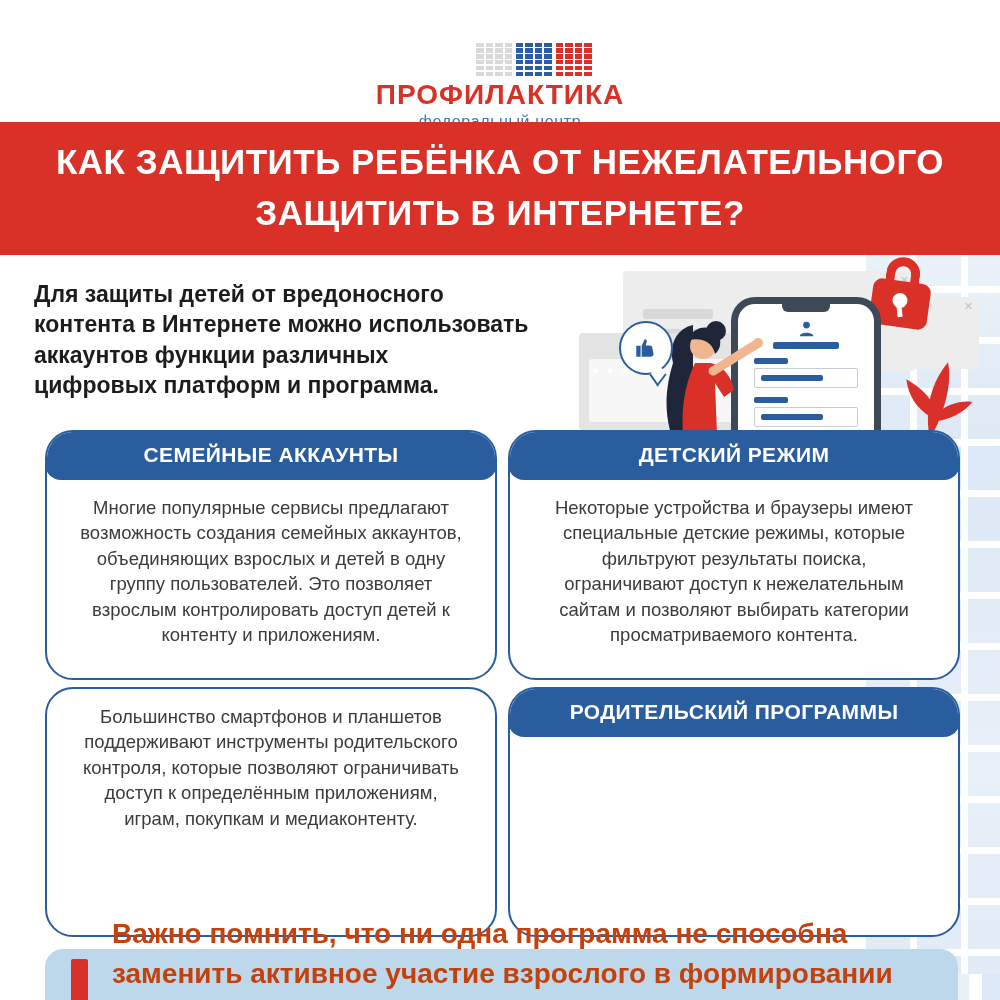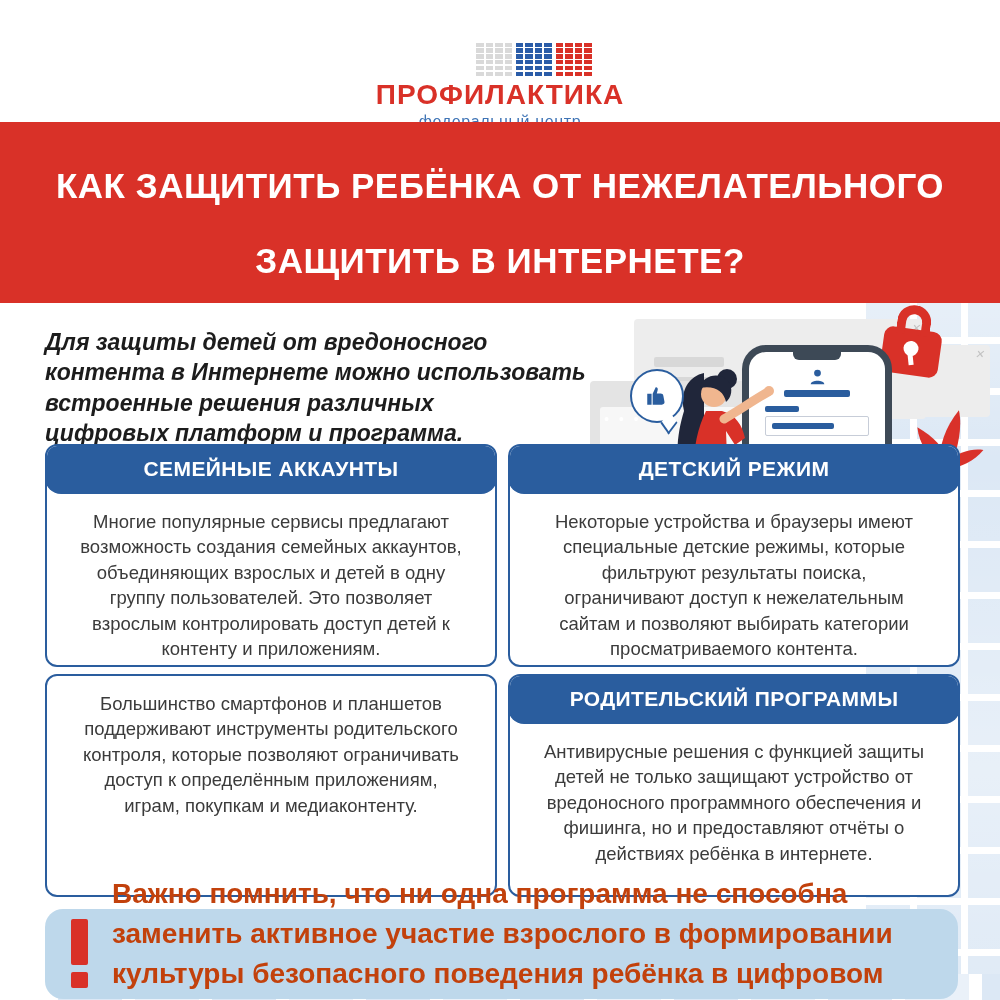--- a/index.html
+++ b/index.html
@@ -19,33 +19,33 @@
       repeating-linear-gradient(0deg, var(--c) 0 4.5px, #fff 4.5px 5.8px); }
   .seg.gray { --c:#d9d9d9; }
   .seg.blue { --c:#2a5ca8; }
   .seg.red  { --c:#d93128; }
   .brand-name { font-size:28px; font-weight:bold; color:#d93128; letter-spacing:1px; line-height:1.1; }
   .brand-sub { font-size:16px; color:#3f74b5; letter-spacing:0.6px; margin-top:2px; }
 
   
   .banner { background:#d93128; color:#fff; text-align:center; padding:14px 20px 16px; position:relative; z-index:3; }
   .banner h1 { font-size:35px; font-weight:bold; line-height:1.47; letter-spacing:0.5px; }
-  .banner h1 span { display:block;margin-top:24px; }
+  .banner h1 span { display:block; }
 
   
   .right-tiles { position:absolute; top:232px; right:0; width:134px; bottom:0; z-index:0;
     background-image:
       linear-gradient(180deg, rgba(255,255,255,0.45), rgba(255,255,255,0) 30%, rgba(255,255,255,0.35) 70%, rgba(255,255,255,0.1)),
       repeating-linear-gradient(90deg, transparent 0 44px, #fff 44px 51px),
       repeating-linear-gradient(0deg, #dce8f5 0 44px, #fff 44px 51px); }
   .bottom-tiles { position:absolute; left:58px; right:0; bottom:0; height:26px; z-index:0;
     background:repeating-linear-gradient(90deg, #dce8f5 0 64px, #fff 64px 77px, #eaf1f9 77px 141px, #fff 141px 154px); }
 
   
-  .intro-row { display:flex; margin:0 0 0 45px; height:141px; position:relative; z-index:1;font-style:italic; }
+  .intro-row { display:flex; margin:0 0 0 34px; height:175px; position:relative; z-index:1; }
   .intro { width:545px; padding-top:24px; font-size:23px; font-weight:bold; color:#1c1c1c; line-height:1.32; }
   .intro span { display:block; }
 
   
   .illus { position:relative; width:400px; height:175px; overflow:hidden; flex:none; }
   .win { position:absolute; background:#ededed; border-radius:4px; }
   .win .xicon { position:absolute; top:3px; right:6px; font-size:11px; color:#c2c2c2; }
   .win .bar { position:absolute; background:#d8d8d8; border-radius:2px; }
   .win-b .panel { position:absolute; left:10px; top:26px; right:10px; bottom:8px; background:#f7f7f7; border-radius:3px; }
   .win-b .dots { position:absolute; left:14px; top:30px; color:#fff; font-size:14px; letter-spacing:3px; }
@@ -66,21 +66,21 @@
   .leaves { position:absolute; left:300px; top:96px; width:100px; height:85px; z-index:4; }
   .woman { position:absolute; left:58px; top:64px; width:132px; height:115px; z-index:4; }
   .bubble { position:absolute; left:40px; top:66px; width:54px; height:54px; background:#fff; border:2.5px solid #2a5d9e; border-radius:50%;
     display:flex; align-items:center; justify-content:center; z-index:5; }
   .bubble:after { content:""; position:absolute; bottom:-9px; right:6px; width:12px; height:12px; background:#fff;
     border-right:2.5px solid #2a5d9e; border-bottom:2.5px solid #2a5d9e; transform:rotate(55deg) skewX(18deg); }
   .thumb-ic { width:26px; height:26px; }
 
   
   .cards { display:grid; grid-template-columns:1fr 1fr; column-gap:11px; row-gap:7px; margin:0 40px 0 45px; position:relative; z-index:1; }
-  .card { height:223px; background:#fff; border:2px solid #2a5d9e; border-radius:12px; overflow:hidden; }
+  .card { height:250px; background:#fff; border:2px solid #2a5d9e; border-radius:28px; overflow:hidden; }
   .card-h { height:50px; margin:-2px -2px 0; background:#2a5d9e; border-radius:16px; display:flex; align-items:center; justify-content:center; }
   .card-h h2 { color:#fff; font-size:21px; font-weight:bold; letter-spacing:0.4px; }
   .card-b { padding:15px 32px; text-align:center; font-size:18.5px; color:#3b3b3b; line-height:1.38; }
 
   
   .note { margin:12px 42px 0 45px; height:90px; background:#bed8eb; border-radius:18px; display:flex; align-items:center; padding:0 26px; gap:24px; position:relative; z-index:2; }
   .excl { display:flex; flex-direction:column; align-items:center; gap:7px; flex:none; }
   .excl .bar { width:17px; height:46px; background:#d93128; border-radius:2px; }
   .excl .dot { width:17px; height:16px; background:#d93128; border-radius:2px; }
   .note p { font-size:28px; font-weight:bold; color:#c2410c; line-height:1.42; }
@@ -124,21 +124,21 @@
     </h1>
   </section>
 
   <div class="right-tiles"></div>
   <div class="bottom-tiles"></div>
 
   <section class="intro-row">
     <p class="intro">
       <span>Для защиты детей от вредоносного</span>
       <span>контента в Интернете можно использовать</span>
-      <span>встроенные решения различных</span>
+      <span>аккаунтов функции различных</span>
       <span>цифровых платформ и программа.</span>
     </p>
 
     <div class="illus">
 
       <div class="win win-a" style="left:44px; top:16px; width:292px; height:100px;">
         <span class="xicon">✕</span>
         <span class="bar" style="left:20px; top:38px; width:70px; height:10px;"></span>
         <span class="bar" style="left:20px; top:58px; width:70px; height:10px;"></span>
       </div>
@@ -219,21 +219,20 @@
       </div>
       <p class="card-b">Некоторые устройства и браузеры имеют специальные детские режимы, которые фильтруют результаты поиска, ограничивают доступ к нежелательным сайтам и позволяют выбирать категории просматриваемого контента.</p>
     </article>
     <article class="card">
       <p class="card-b">Большинство смартфонов и планшетов поддерживают инструменты родительского контроля, которые позволяют ограничивать доступ к определённым приложениям, играм, покупкам и медиаконтенту.</p>
     </article>
     <article class="card">
       <div class="card-h">
         <h2>РОДИТЕЛЬСКИЙ ПРОГРАММЫ</h2>
       </div>
-      <p class="card-b">Антивирусные решения с функцией защиты детей не только защищают устройство от вредоносного программного обеспечения и фишинга, но и предоставляют отчёты о действиях ребёнка в интернете.</p>
     </article>
   </section>
 
   <section class="note">
     <div class="excl">
       <span class="bar"></span>
       <span class="dot"></span>
     </div>
     <p>Важно помнить, что ни одна программа не способна заменить активное участие взрослого в формировании культуры безопасного поведения ребёнка в цифровом пространстве.</p>
   </section>

